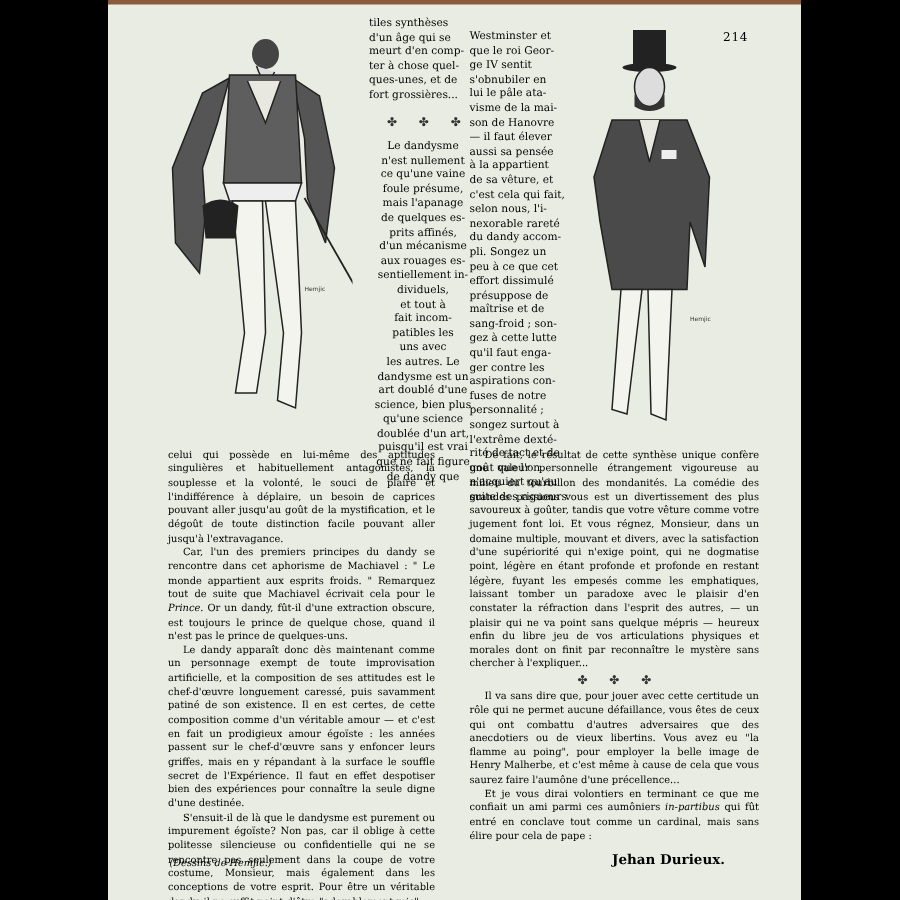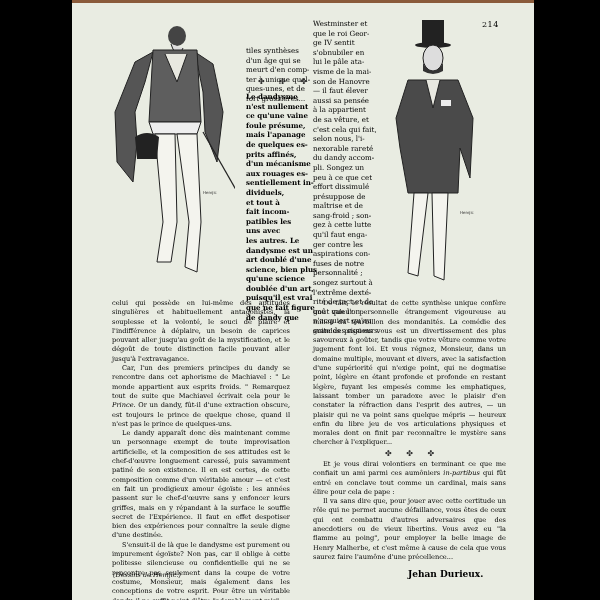--- a/index.html
+++ b/index.html
@@ -46,31 +46,31 @@
   <ellipse cx="55" cy="40" rx="10" ry="13" fill="#ddd" stroke="#222"></ellipse>
   <path d="M45 45 q10 16 20 0 l0 8 q-10 6 -20 0 Z" fill="#333"></path>
   <path d="M30 62 L80 62 L95 100 L92 160 L82 130 L80 175 L30 175 L22 130 L18 100 Z" fill="#4a4a4a" stroke="#222"></path>
   <path d="M48 62 L55 90 L62 62" fill="#e8e8e0" stroke="#222"></path>
   <rect x="63" y="82" width="10" height="6" fill="#eee"></rect>
   <path d="M36 175 L30 255 L40 258 L50 175 Z" fill="#f4f4ee" stroke="#222"></path>
   <path d="M54 175 L56 258 L66 262 L70 175 Z" fill="#f4f4ee" stroke="#222"></path>
   <text x="82" y="196" font-size="4" fill="#333" font-family="DejaVu Sans, sans-serif">Hemjic</text>
 </svg>
 
-<div class="txt" style="left:246px;top:10px;width:70px;margin-top:36px;">
+<div class="txt" style="left:246px;top:10px;width:70px;">
   <span class="line">tiles synthèses</span>
   <span class="line">d'un âge qui se</span>
   <span class="line">meurt d'en comp-</span>
-  <span class="line">ter à unique quel-</span>
+  <span class="line">ter à chose quel-</span>
   <span class="line">ques-unes, et de</span>
   <span class="line">fort grossières...</span>
 </div>
 <div class="stars" style="left:258px;top:77px;">✤ ✤ ✤</div>
 
-<div class="txt" style="left:246px;top:92px;width:72px;text-align:left;font-weight:bold;">
+<div class="txt" style="left:246px;top:92px;width:72px;text-align:center;">
   <span class="line">Le dandysme</span>
   <span class="line">n'est nullement</span>
   <span class="line">ce qu'une vaine</span>
   <span class="line">foule présume,</span>
   <span class="line">mais l'apanage</span>
   <span class="line">de quelques es-</span>
   <span class="line">prits affinés,</span>
   <span class="line">d'un mécanisme</span>
   <span class="line">aux rouages es-</span>
   <span class="line">sentiellement in-</span>
@@ -132,16 +132,16 @@
   <p class="indent">Le dandy apparaît donc dès maintenant comme un personnage exempt de toute improvisation artificielle, et la composition de ses attitudes est le chef-d'œuvre longuement caressé, puis savamment patiné de son existence. Il en est certes, de cette composition comme d'un véritable amour — et c'est en fait un prodigieux amour égoïste : les années passent sur le chef-d'œuvre sans y enfoncer leurs griffes, mais en y répandant à la surface le souffle secret de l'Expérience. Il faut en effet despotiser bien des expériences pour connaître la seule digne d'une destinée.</p>
   <p class="indent">S'ensuit-il de là que le dandysme est purement ou impurement égoïste? Non pas, car il oblige à cette politesse silencieuse ou confidentielle qui ne se rencontre pas seulement dans la coupe de votre costume, Monsieur, mais également dans les conceptions de votre esprit. Pour être un véritable dandy, il ne suffit point d'être "adorablement mis", — selon l'expression de lady B... lorsque Brummell parut pour la première fois à</p>
 </div>
 <div class="caption" style="left:113px;top:571px;">(Dessins de Hemjic.)</div>
 
 <div class="txt" style="left:313px;top:299px;width:193px;font-size:6.6px;line-height:9.3px;">
   <p class="indent">De fait, le résultat de cette synthèse unique confère une valeur personnelle étrangement vigoureuse au milieu du tourbillon des mondanités. La comédie des grandes passions vous est un divertissement des plus savoureux à goûter, tandis que votre vêture comme votre jugement font loi. Et vous régnez, Monsieur, dans un domaine multiple, mouvant et divers, avec la satisfaction d'une supériorité qui n'exige point, qui ne dogmatise point, légère en étant profonde et profonde en restant légère, fuyant les empesés comme les emphatiques, laissant tomber un paradoxe avec le plaisir d'en constater la réfraction dans l'esprit des autres, — un plaisir qui ne va point sans quelque mépris — heureux enfin du libre jeu de vos articulations physiques et morales dont on finit par reconnaître le mystère sans chercher à l'expliquer...</p>
 </div>
 <div class="stars" style="left:385px;top:449px;">✤ ✤ ✤</div>
 <div class="txt" style="left:313px;top:460px;width:193px;font-size:6.6px;line-height:9.3px;">
+  <p class="indent">Il va sans dire que, pour jouer avec cette certitude un rôle qui ne permet aucune défaillance, vous êtes de ceux qui ont combattu d'autres adversaires que des anecdotiers ou de vieux libertins. Vous avez eu "la flamme au poing", pour employer la belle image de Henry Malherbe, et c'est même à cause de cela que vous saurez faire l'aumône d'une précellence...</p>
   <p class="indent"><span>Et je vous dirai volontiers en terminant ce que me confiait un ami parmi ces aumôniers </span><i>in-partibus</i><span> qui fût entré en conclave tout comme un cardinal, mais sans élire pour cela de pape :</span></p>
-  <p class="indent">Il va sans dire que, pour jouer avec cette certitude un rôle qui ne permet aucune défaillance, vous êtes de ceux qui ont combattu d'autres adversaires que des anecdotiers ou de vieux libertins. Vous avez eu "la flamme au poing", pour employer la belle image de Henry Malherbe, et c'est même à cause de cela que vous saurez faire l'aumône d'une précellence...</p>
 </div>
 <div class="sig" style="left:408px;top:569px;">Jehan Durieux.</div>
 
 </body></html>

